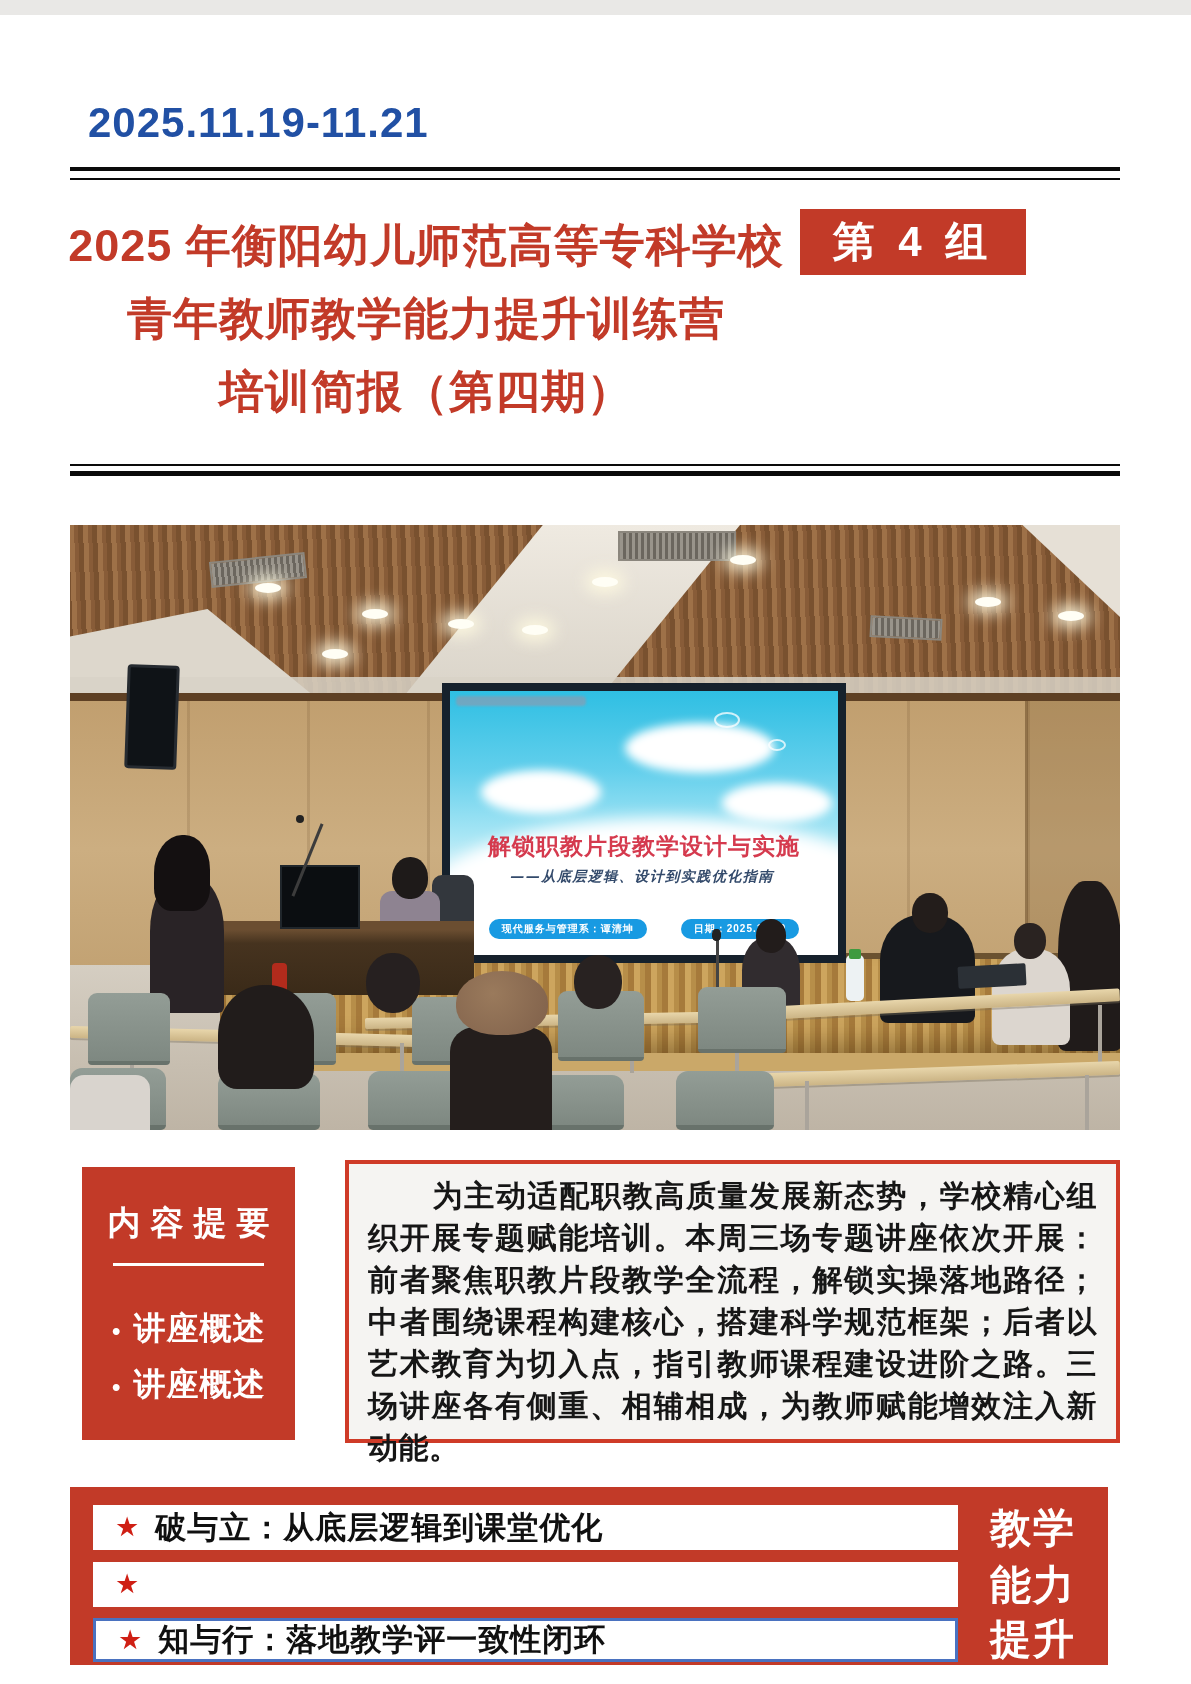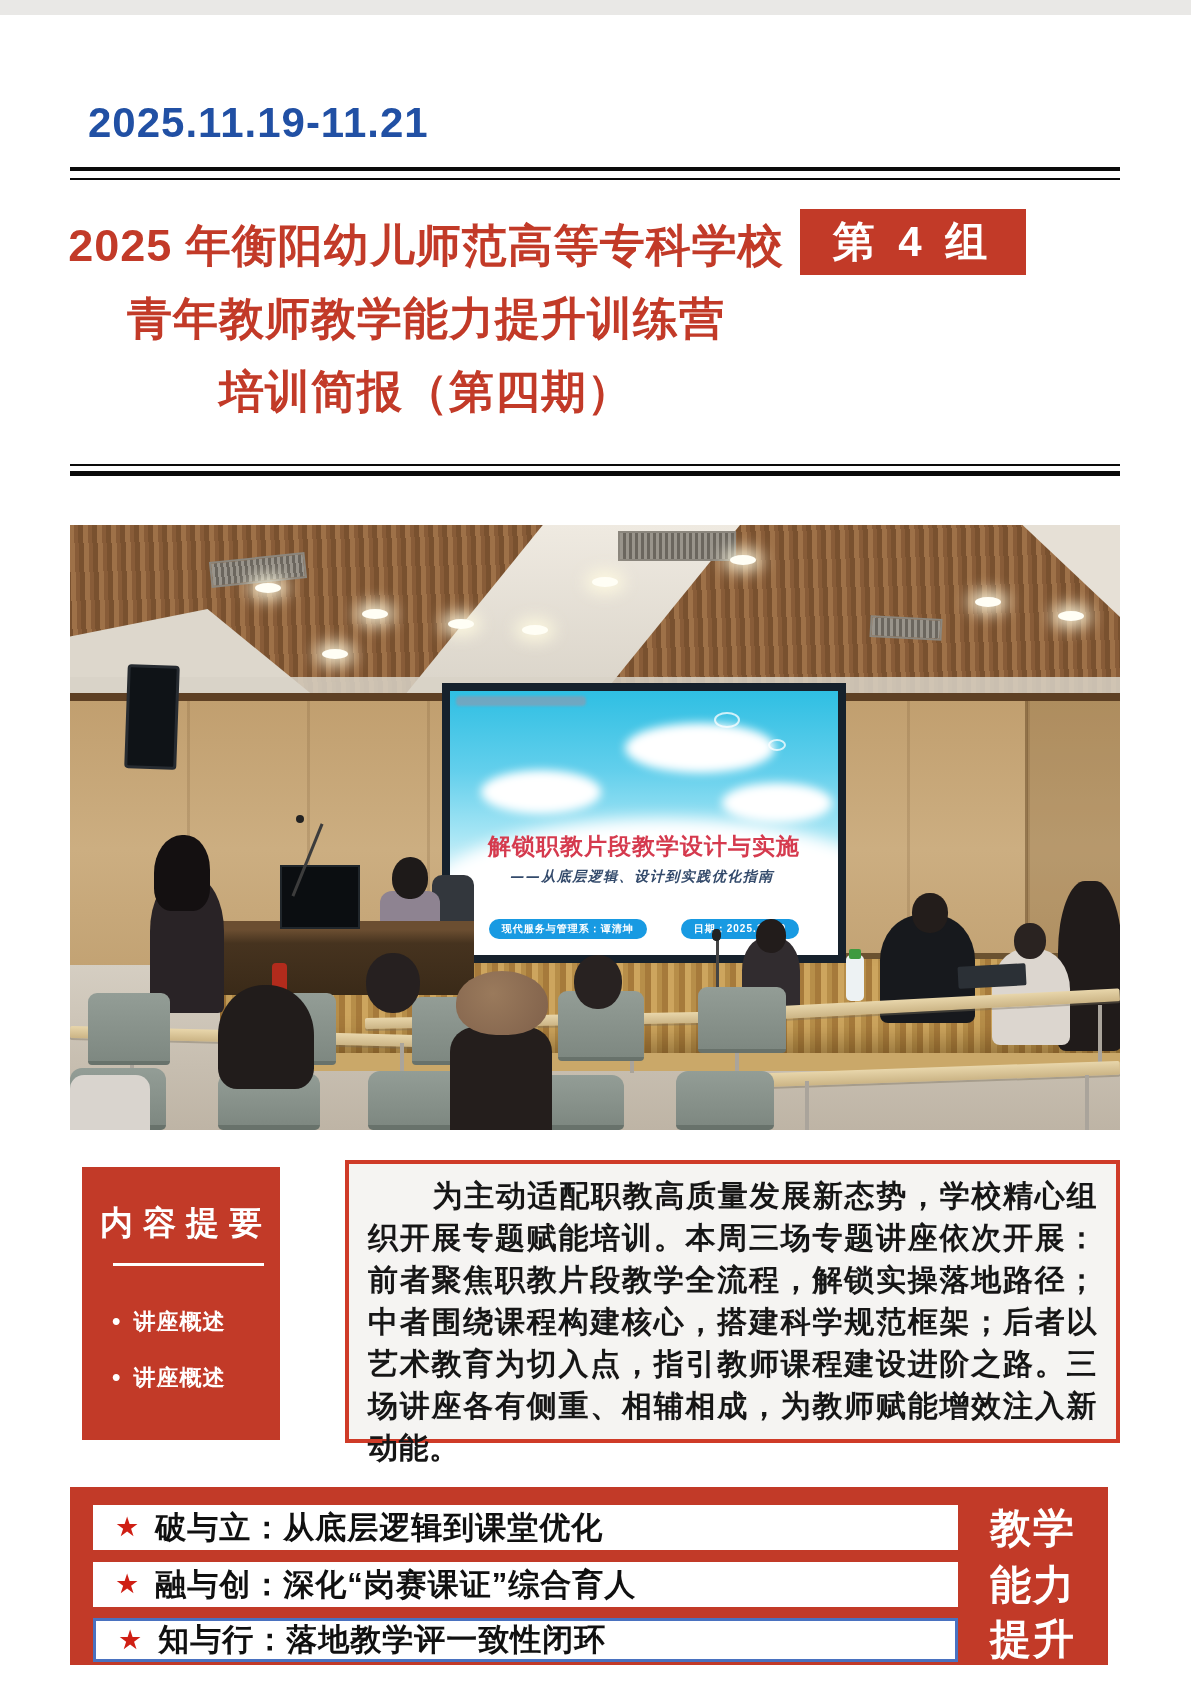--- a/index.html
+++ b/index.html
@@ -82,25 +82,25 @@
   .p-chair-s{background:linear-gradient(180deg,#939d96,#7e8881);border-radius:9px 9px 4px 4px;border-bottom:4px solid #68726b;}
   .p-chair-l{background:linear-gradient(180deg,#939d96,#7e8881);border-radius:12px 12px 5px 5px;border-bottom:5px solid #68726b;}
   .p-bottle{left:776px;top:430px;width:18px;height:46px;background:#edf2f3;border-radius:5px;}
   .p-bottle-cap{left:779px;top:424px;width:12px;height:10px;background:#3f9a3f;border-radius:2px;}
   .p-laptop{left:888px;top:440px;width:68px;height:22px;background:#2b3036;transform:rotate(-3deg);border-radius:2px;}
   .p-beret{left:386px;top:446px;width:92px;height:64px;background:radial-gradient(circle at 40% 35%,#9a7a5c,#7f604a);
     border-radius:55% 55% 48% 48%;}
   .p-beret-hair{left:380px;top:502px;width:102px;height:103px;background:#241e1c;border-radius:24% 24% 0 0;}
 
   
-  .summary-box{left:82px;top:1152px;width:198px;height:273px;background:var(--main_red,#C23A28);color:#fff;padding-left:8px;}
+  .summary-box{left:82px;top:1152px;width:213px;height:273px;background:var(--main_red,#C23A28);color:#fff;padding-left:8px;}
   .summary-title{position:absolute;left:0;right:0;top:34px;text-align:center;font-size:33px;font-weight:bold;
     letter-spacing:10px;text-indent:10px;}
   .summary-underline{position:absolute;left:31px;top:96px;width:151px;height:3px;background:#fff;}
-  .summary-item{position:absolute;left:30px;font-size:22px;font-weight:bold;letter-spacing:1px;}
+  .summary-item{position:absolute;left:30px;font-size:32px;font-weight:bold;letter-spacing:1px;}
   .summary-item::before{content:"•";margin-right:12px;font-size:24px;}
   .summary-item.i0{top:140px;} .summary-item.i1{top:196px;}
 
   .intro-box{left:345px;top:1145px;width:775px;height:283px;border:4px solid #CF3B28;background:#f5f4f2;padding:11px 19px 0 19px;}
   .intro-text{font-size:30px;line-height:42px;color:#161616;font-weight:600;text-indent:2.15em;
     text-align:justify;letter-spacing:.5px;}
 
   
   .band{left:70px;top:1472px;width:1038px;height:178px;background:var(--main_red,#C23A28);}
   .band .abs{position:absolute;}
@@ -248,21 +248,20 @@
     <p class="intro-text">为主动适配职教高质量发展新态势，学校精心组织开展专题赋能培训。本周三场专题讲座依次开展：前者聚焦职教片段教学全流程，解锁实操落地路径；中者围绕课程构建核心，搭建科学规范框架；后者以艺术教育为切入点，指引教师课程建设进阶之路。三场讲座各有侧重、相辅相成，为教师赋能增效注入新动能。</p>
   </div>
 
   <div class="abs band">
     <div class="abs bar b0">
       <span class="star">★</span>
       <span class="txt">破与立：从底层逻辑到课堂优化</span>
     </div>
     <div class="abs bar b1">
       <span class="star">★</span>
-      <span class="txt">融与创：深化“岗赛课证”综合育人</span>
     </div>
     <div class="abs bar b2">
       <span class="star">★</span>
       <span class="txt">知与行：落地教学评一致性闭环</span>
     </div>
     <div class="abs side-label s0">教学</div>
     <div class="abs side-label s1">能力</div>
     <div class="abs side-label s2">提升</div>
   </div>
 

